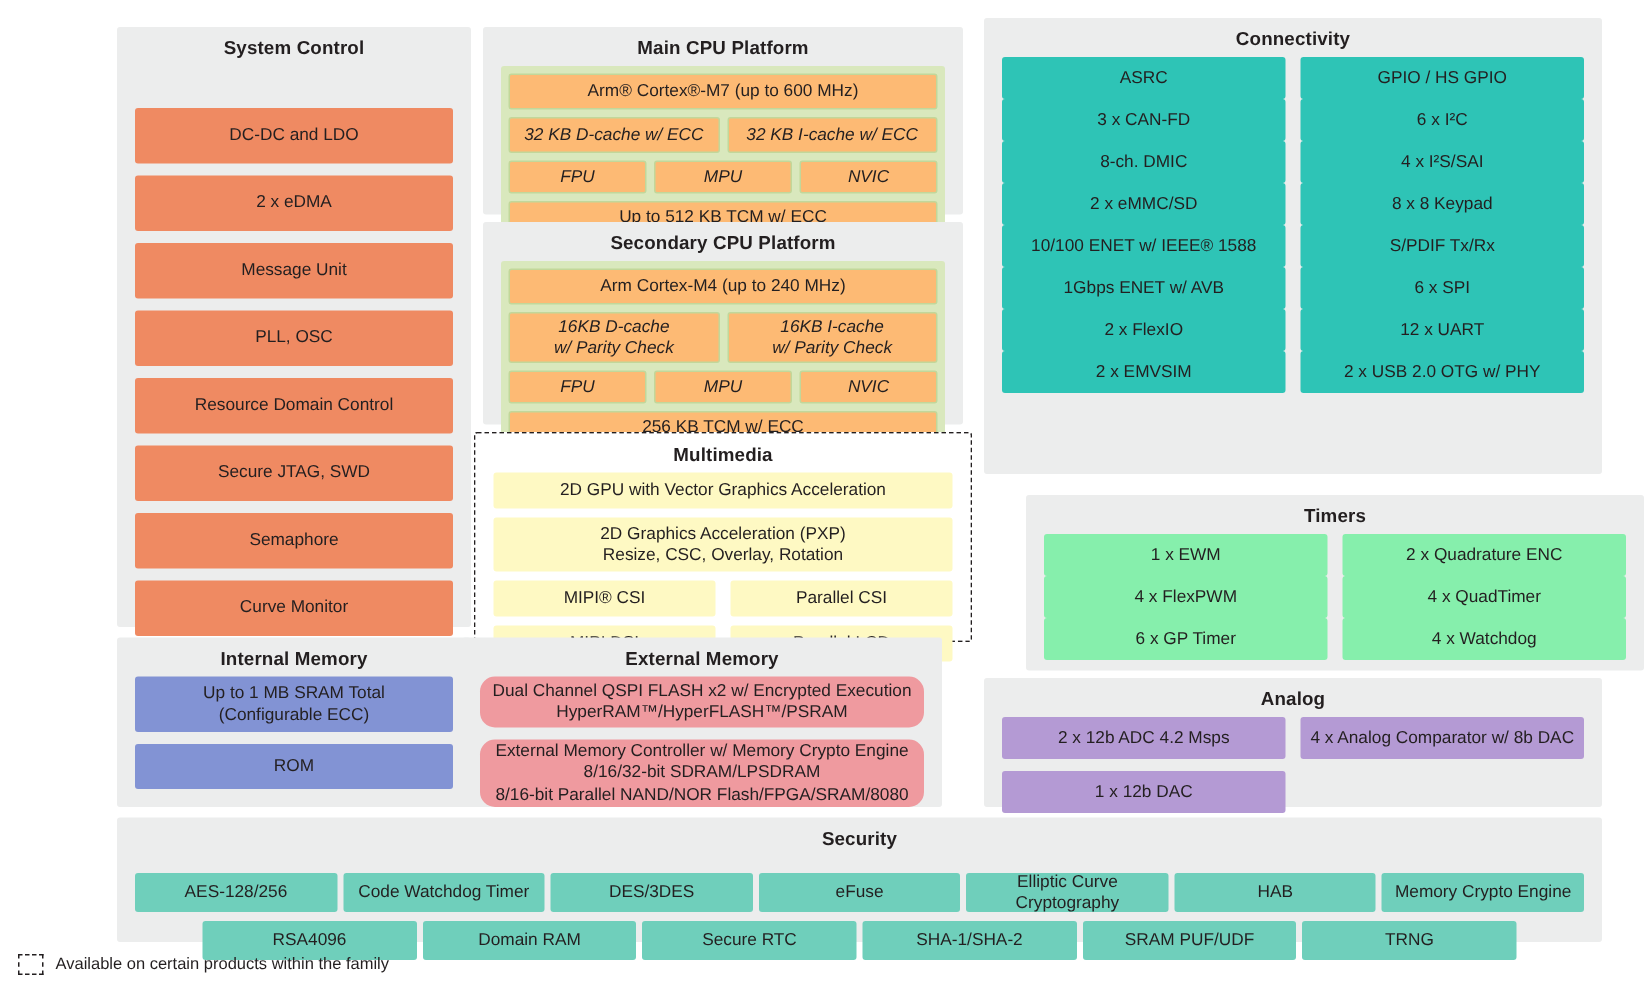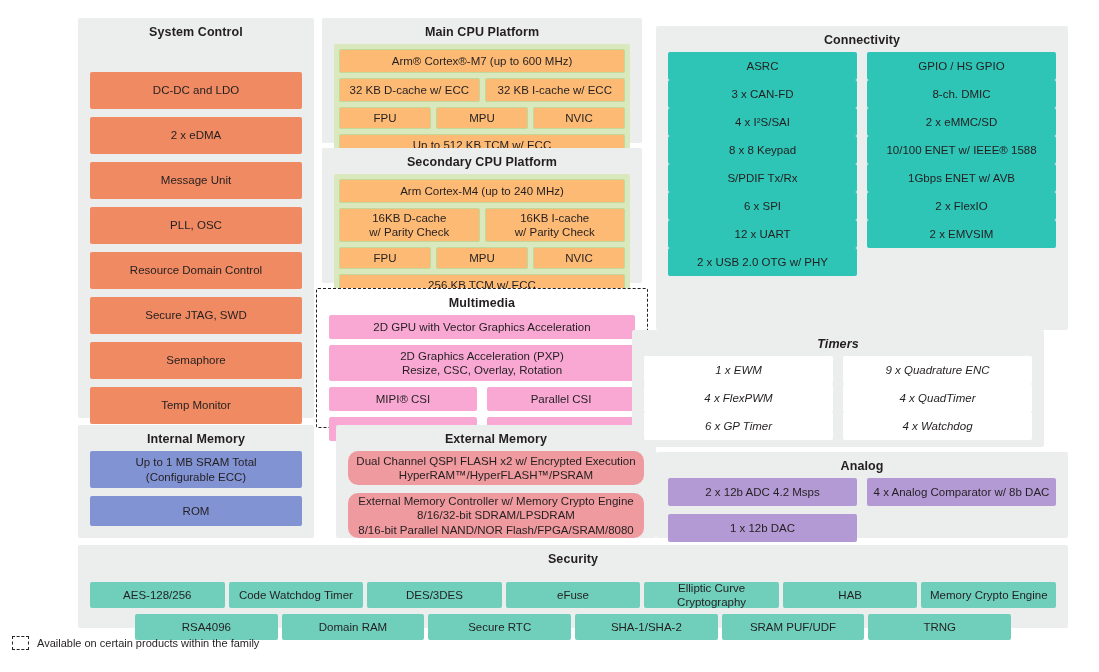--- a/index.html
+++ b/index.html
@@ -42,24 +42,24 @@
     align-items: center;
     justify-content: center;
     text-align: center;
     font-size: 11.5px;
     line-height: 1.25;
     color: #231f20;
     padding: 2px 4px;
   }
   .orange { background: #ef8a62; }
   .teal   { background: #2ec4b6; }
-  .pink   { background: #ffffff; }
+  .pink   { background: #86efac; }
   .purple { background: #b49ad4; }
   .blue   { background: #8293d4; }
-  .yellow { background: #f9a8d4; }
+  .yellow { background: #fef9c3; }
   .rose   { background: #ef9a9f; }
   .mint   { background: #6fcfbb; }
 
   
   #system-control { left: 78px; top: 18px; width: 236px; height: 400px; }
   #system-control .body { padding: 0 12px; margin-top: 28px; }
   #system-control .block { height: 37px; margin-bottom: 8px; }
 
   
   #main-cpu { left: 322px; top: 18px; width: 320px; height: 125px; }
@@ -69,21 +69,21 @@
     border-radius: 2px;
     padding: 5px;
     box-sizing: border-box;
   }
   .cpu-inner .block {
     background: #fdba74;
     border: 1px solid #c2d79a;
   }
   .row { display: flex; gap: 5px; }
   .cpu-inner .block { margin-bottom: 5px; }
-  .cpu-inner .row .block { margin-bottom: 5px; flex: 1; }
+  .cpu-inner .row .block { margin-bottom: 5px; flex: 1; font-style: italic; }
   .cpu-inner .block:last-child { margin-bottom: 0; }
   .cpu-inner .row:last-child .block { margin-bottom: 0; }
 
   
   #secondary-cpu { left: 322px; top: 148px; width: 320px; height: 135px; }
 
   
   #multimedia {
     left: 316px; top: 288px; width: 332px; height: 140px;
     background: #ffffff;
@@ -91,32 +91,32 @@
   }
   #multimedia .body { padding: 0 12px; }
   #multimedia .block { margin-bottom: 6px; }
 
   
   #internal-memory { left: 78px; top: 425px; width: 236px; height: 113px; }
   #internal-memory .body { padding: 0 12px; }
   #internal-memory .block { margin-bottom: 8px; }
 
   
-  #external-memory { left: 336px; top: 425px; width: 320px; height: 113px; }
+  #external-memory { left: 308px; top: 425px; width: 320px; height: 113px; }
   #external-memory .body { padding: 0 12px; }
   #external-memory .block { margin-bottom: 8px; border-radius: 10px; }
 
   
-  #connectivity { left: 656px; top: 26px; width: 412px; height: 304px; }
+  #connectivity { left: 656px; top: 12px; width: 412px; height: 304px; }
   #connectivity .body { padding: 0 12px; }
   .grid2 { display: grid; grid-template-columns: 1fr 1fr; gap: 0 10px; }
   #connectivity .block { height: 28px; }
 
   
-  #timers { left: 632px; top: 330px; width: 412px; height: 117px; font-style: italic; }
+  #timers { left: 684px; top: 330px; width: 412px; height: 117px; }
   #timers .body { padding: 0 12px; }
   #timers .block { height: 28px; }
 
   
   #analog { left: 656px; top: 452px; width: 412px; height: 86px; }
   #analog .body { padding: 0 12px; }
   #analog .block { height: 28px; }
   .analog-grid { display: grid; grid-template-columns: 1fr 1fr; gap: 8px 10px; }
 
   
@@ -150,21 +150,21 @@
   <div class="panel" id="system-control">
     <div class="panel-title">System Control</div>
     <div class="body">
       <div class="block orange">DC-DC and LDO</div>
       <div class="block orange">2 x eDMA</div>
       <div class="block orange">Message Unit</div>
       <div class="block orange">PLL, OSC</div>
       <div class="block orange">Resource Domain Control</div>
       <div class="block orange">Secure JTAG, SWD</div>
       <div class="block orange">Semaphore</div>
-      <div class="block orange">Temp Monitor</div>
+      <div class="block orange">Curve Monitor</div>
     </div>
   </div>
 
   <div class="panel" id="main-cpu">
     <div class="panel-title">Main CPU Platform</div>
     <div class="cpu-inner">
       <div class="block" style="height:24px">Arm® Cortex®-M7 (up to 600 MHz)</div>
       <div class="row">
         <div class="block" style="height:24px">32 KB D-cache w/ ECC</div>
         <div class="block" style="height:24px">32 KB I-cache w/ ECC</div>
@@ -246,20 +246,21 @@
     </div>
   </div>
 
   <div class="panel" id="connectivity">
     <div class="panel-title">Connectivity</div>
     <div class="body">
       <div class="grid2">
         <div class="block teal">ASRC</div>
         <div class="block teal">GPIO / HS GPIO</div>
         <div class="block teal">3 x CAN-FD</div>
+        <div class="block teal">6 x I²C</div>
         <div class="block teal">8-ch. DMIC</div>
         <div class="block teal">4 x I²S/SAI</div>
         <div class="block teal">2 x eMMC/SD</div>
         <div class="block teal">8 x 8 Keypad</div>
         <div class="block teal">10/100 ENET w/ IEEE® 1588</div>
         <div class="block teal">S/PDIF Tx/Rx</div>
         <div class="block teal">1Gbps ENET w/ AVB</div>
         <div class="block teal">6 x SPI</div>
         <div class="block teal">2 x FlexIO</div>
         <div class="block teal">12 x UART</div>
@@ -267,21 +268,21 @@
         <div class="block teal">2 x USB 2.0 OTG w/ PHY</div>
       </div>
     </div>
   </div>
 
   <div class="panel" id="timers">
     <div class="panel-title">Timers</div>
     <div class="body">
       <div class="grid2">
         <div class="block pink">1 x EWM</div>
-        <div class="block pink">9 x Quadrature ENC</div>
+        <div class="block pink">2 x Quadrature ENC</div>
         <div class="block pink">4 x FlexPWM</div>
         <div class="block pink">4 x QuadTimer</div>
         <div class="block pink">6 x GP Timer</div>
         <div class="block pink">4 x Watchdog</div>
       </div>
     </div>
   </div>
 
   <div class="panel" id="analog">
     <div class="panel-title">Analog</div>

